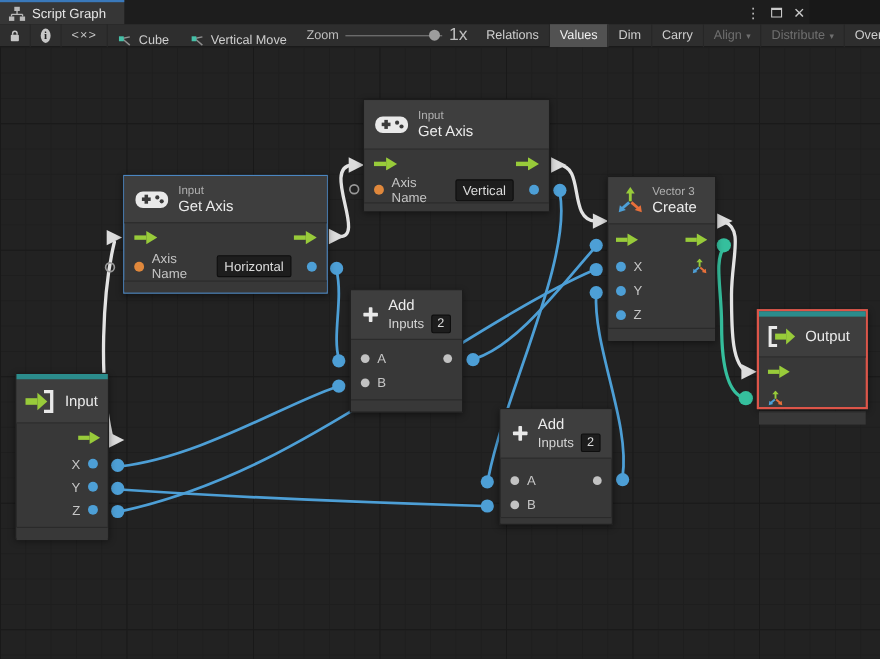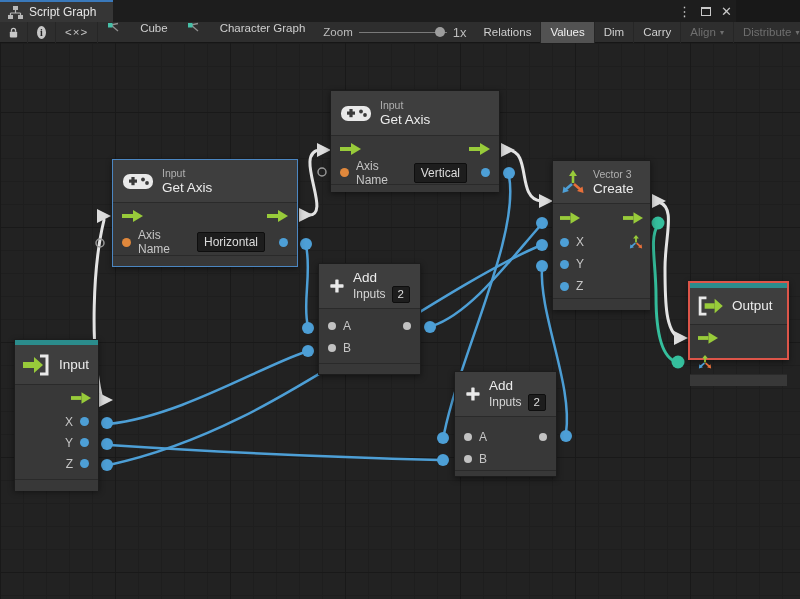--- a/index.html
+++ b/index.html
@@ -17,21 +17,21 @@
 
   
   .toolbar { position:absolute; left:0; top:22px; width:800px; height:21px; background:#2e2e2e;
     border-bottom:1px solid #161616; display:flex; align-items:center; color:#cfcfcf; font-size:11.5px; }
   .tbtn { height:21px; display:flex; align-items:center; justify-content:center; padding:0 9px;
     border-right:1px solid #262626; white-space:nowrap; }
   .tbtn.noborder { border-right:none; }
   .tbtn.active { background:#525252; color:#f0f0f0; }
   .tbtn.disabled { color:#6f6f6f; }
   .caret { font-size:8px; margin-left:4px; }
-  .chip { display:flex; align-items:flex-start; gap:20px; padding:0 10px; height:21px; white-space:nowrap; }
+  .chip { display:flex; align-items:flex-end; gap:6px; padding:0 10px; height:21px; white-space:nowrap; }
   .zoomwrap { display:flex; align-items:center; gap:6px; padding:0 8px; }
   .slider { position:relative; width:88px; height:10px; }
   .slider .track { position:absolute; left:0; right:0; top:4.5px; height:1.5px; background:#7a7a7a; }
   .slider .handle { position:absolute; right:2px; top:0; width:10px; height:10px; border-radius:50%; background:#9d9d9d; }
   .sep-gap { width:14px; }
 
   
   .canvas { position:absolute; left:0; top:43px; width:800px; height:556px; background:#222222;
     background-image:
       linear-gradient(to right, #191919 1px, transparent 1px),
@@ -104,30 +104,30 @@
       <rect x="0" y="1" width="4.5" height="4.5" fill="#46c0a8"></rect>
     </svg>
     <span>Cube</span>
   </div>
   <div class="sep-gap" style="width:22px"></div>
   <div class="chip">
     <svg width="12" height="11" viewBox="0 0 12 11">
       <path d="M3 3 L10 1.5 M3 3 L10 9" stroke="#8f8f8f" stroke-width="1.3"></path>
       <rect x="0" y="1" width="4.5" height="4.5" fill="#46c0a8"></rect>
     </svg>
-    <span>Character Graph</span>
+    <span>Vertical Move</span>
   </div>
   <div class="sep-gap" style="width:20px"></div>
   <div class="zoomwrap">
     <span style="color:#bdbdbd;text-align:right;">Zoom</span>
     <div class="slider">
       <div class="track"></div>
       <div class="handle"></div>
     </div>
-    <span style="color:#bdbdbd;font-size:13px;">1x</span>
+    <span style="color:#bdbdbd;font-size:16px;">1x</span>
   </div>
   <div class="sep-gap" style="width:6px"></div>
   <div class="tbtn">Relations</div>
   <div class="tbtn active">Values</div>
   <div class="tbtn">Dim</div>
   <div class="tbtn">Carry</div>
   <div class="tbtn disabled">
     <span>Align</span>
     <span class="caret">▾</span>
   </div>
@@ -400,21 +400,21 @@
       <span class="dot blue"></span>
     </div>
     <div class="row" style="height:21px; padding:0 9px; justify-content:flex-end;">
       <span class="rlabel">Z</span>
       <span class="dot blue"></span>
     </div>
     <div style="height:5px;"></div>
     <div class="nfoot" style="height:12px;"></div>
   </div>
 
-  <div class="node selected-red" style="left:688px; top:238px; width:101px; height:79px;">
+  <div class="node selected-red" style="left:688px; top:238px; width:101px; height:91px;">
     <div class="teal" style="height:5px;"></div>
     <div class="nhead" style="height:37px; gap:8px; padding:0 8px;">
       <svg width="26" height="20" viewBox="0 0 28 22">
         <path d="M9 2 h-7 v18 h7" stroke="#e9e9e9" stroke-width="3" fill="none"></path>
         <rect x="7" y="8" width="11" height="6" fill="#98cb3a"></rect>
           <polygon points="18,3 27,11 18,19" fill="#98cb3a"></polygon>
       </svg>
       <div class="ntitle">Output</div>
     </div>
     <div class="row" style="height:25px; padding:0 8px;">

